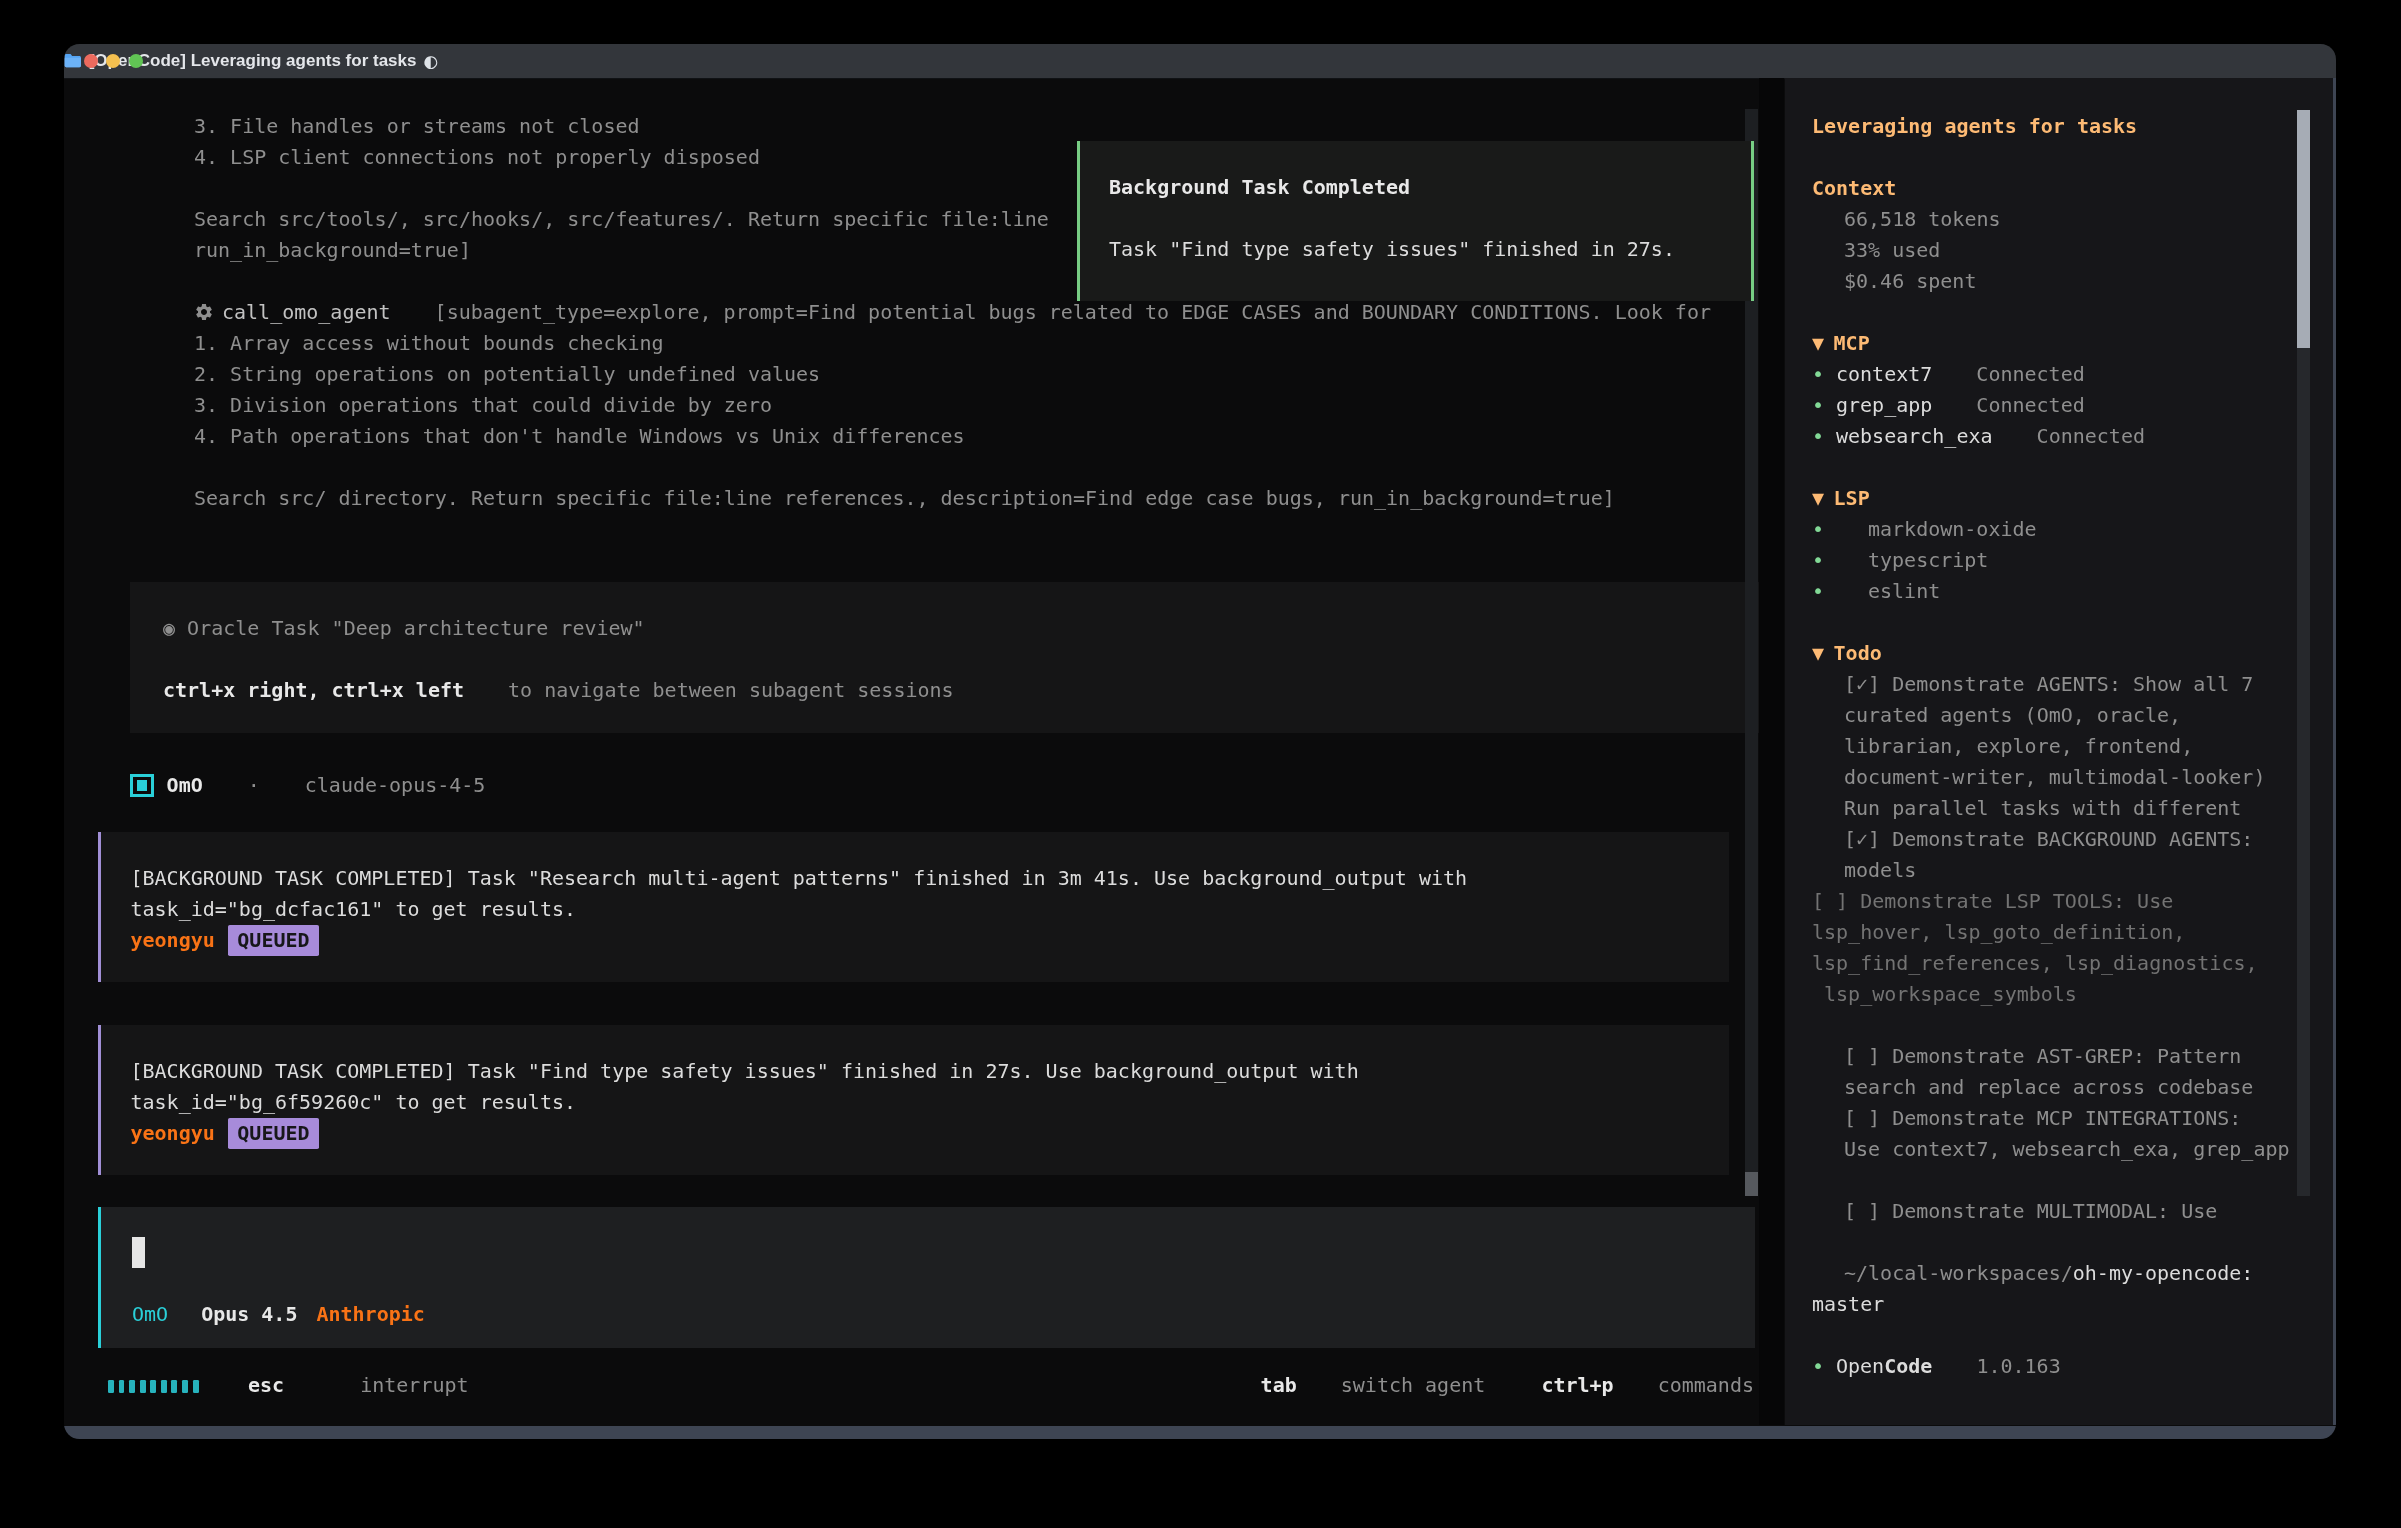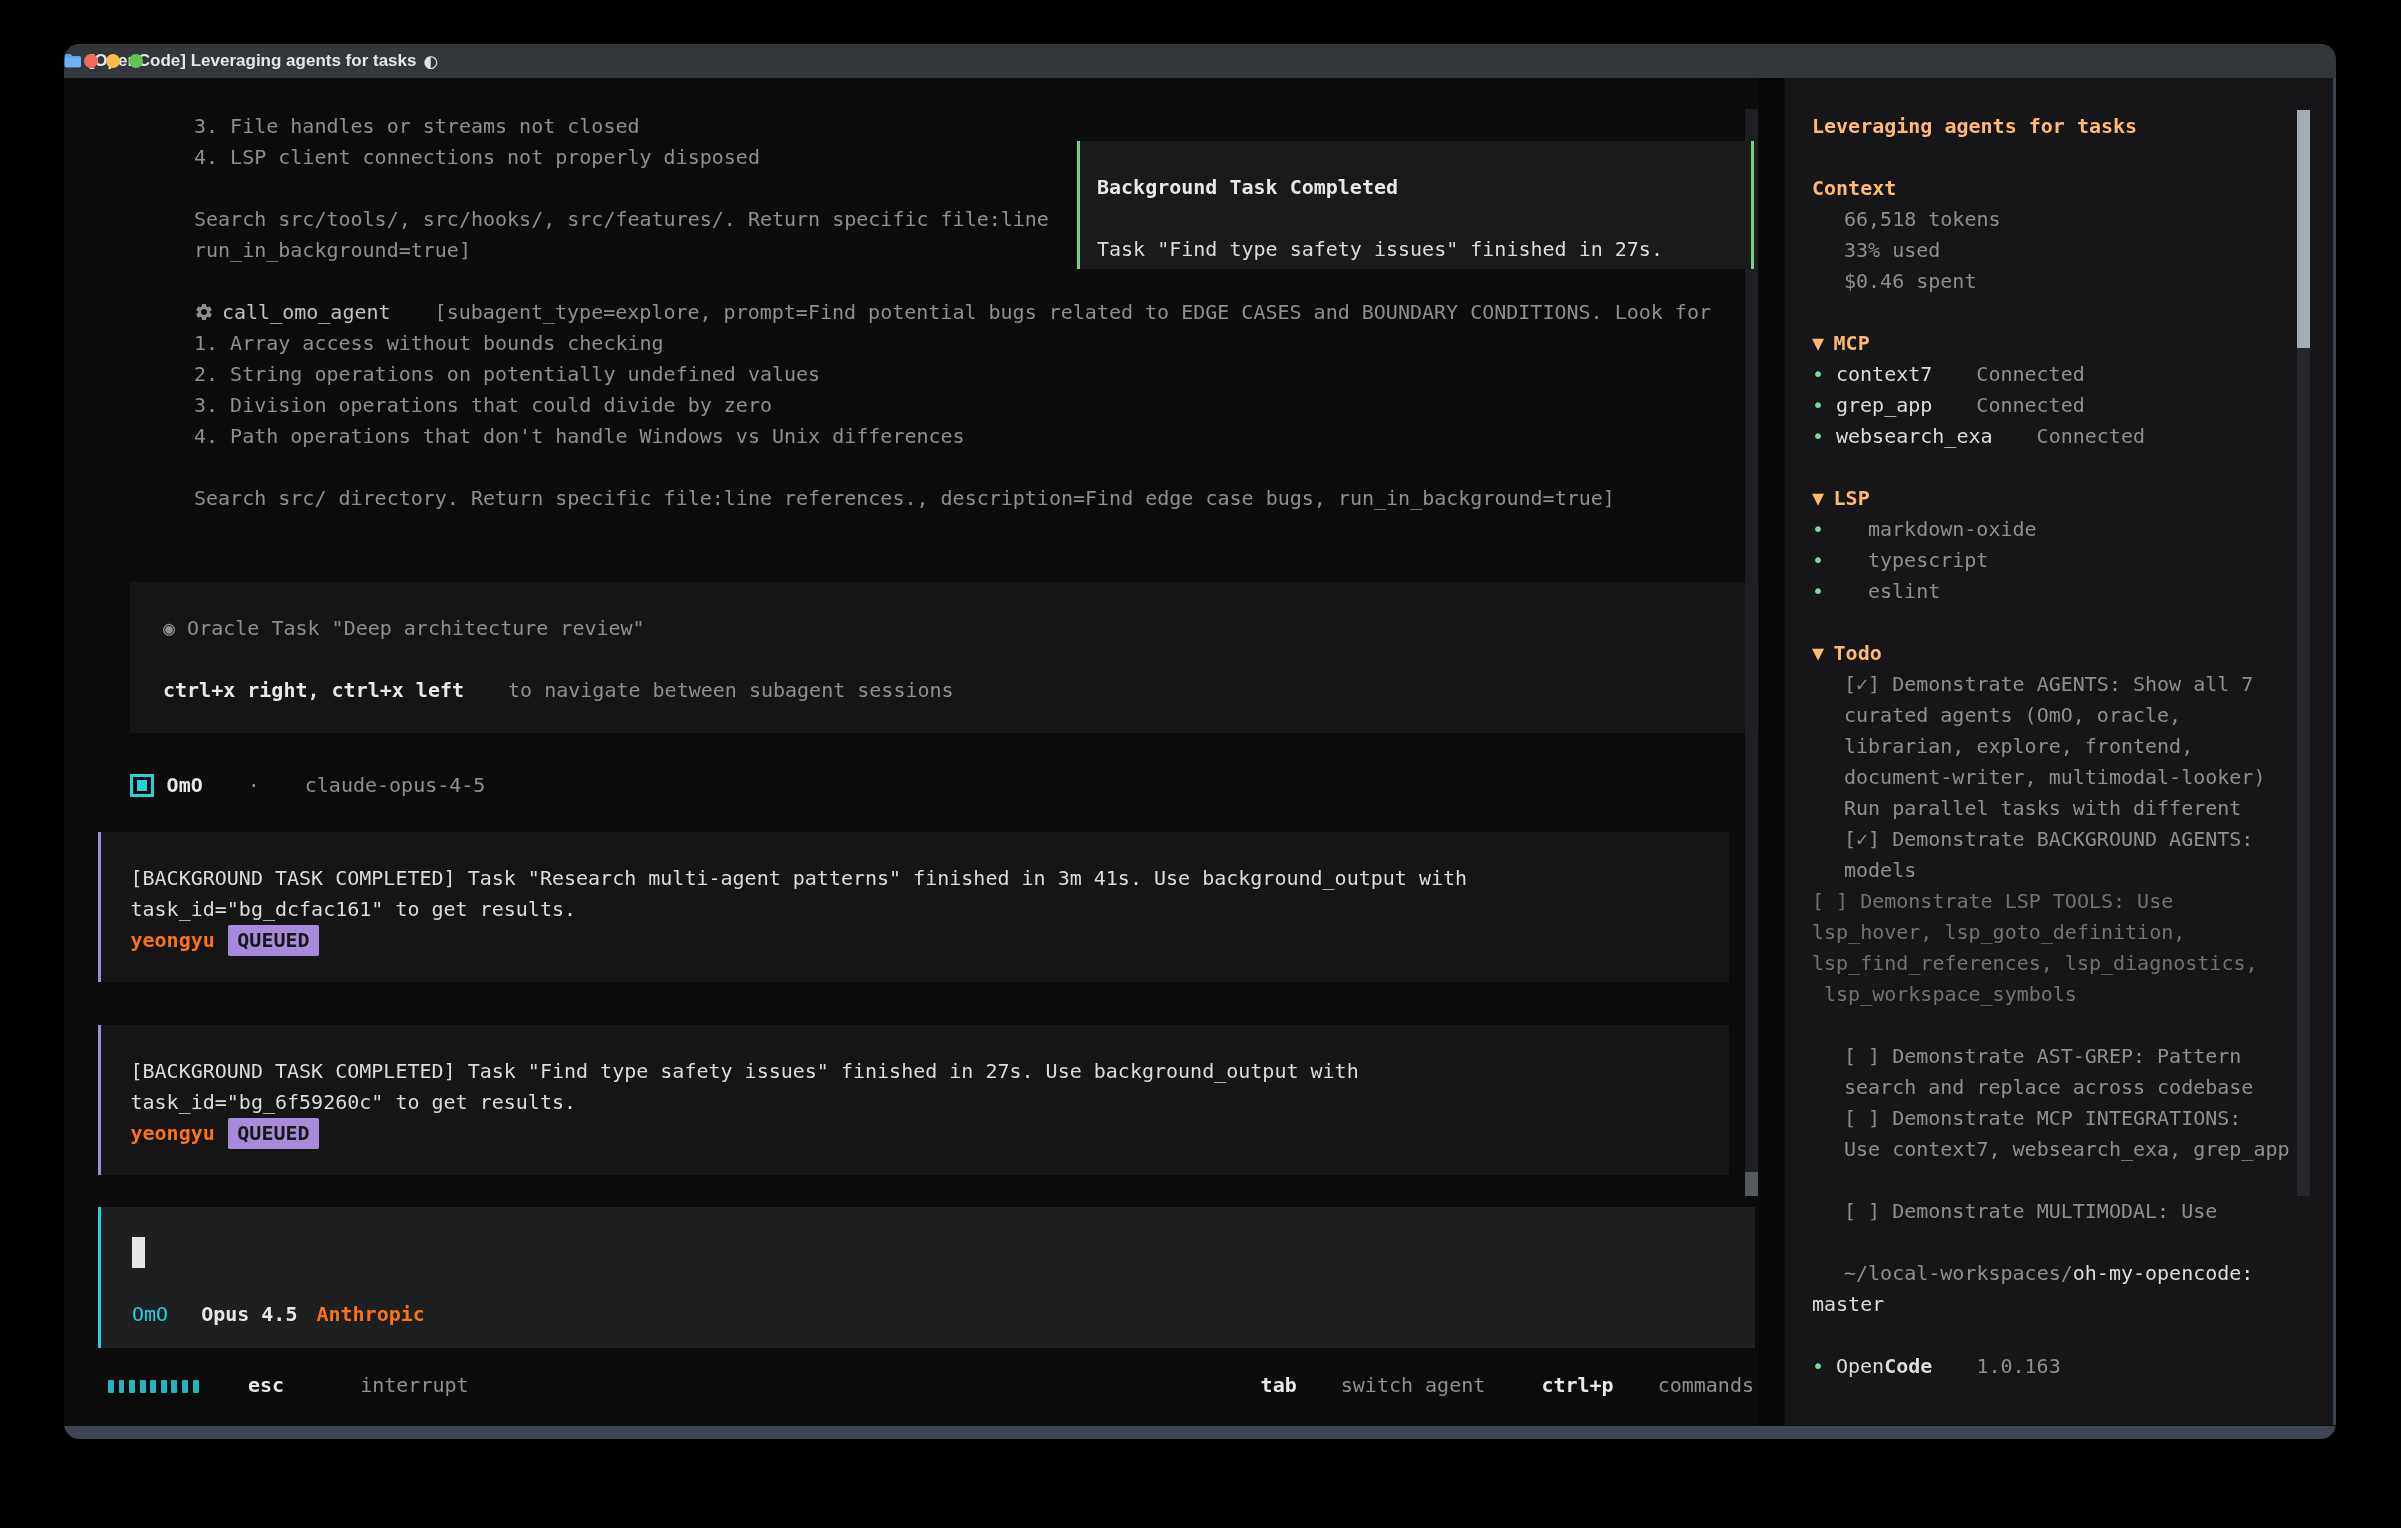--- a/index.html
+++ b/index.html
@@ -34,21 +34,21 @@
   .badge{display:inline-block;background:#a78bda;color:#17171a;font-weight:bold;padding:0 9.5px;border-radius:1.8px;margin-left:13px;}
   .inputbox{position:absolute;left:34px;top:1163px;width:1657px;height:141px;background:#1e1f21;border-left:3.5px solid #2ad0d9;box-sizing:border-box;}
   .cursor{position:absolute;left:31px;top:29.5px;width:13px;height:31px;background:#e6e6e6;}
   .modelline{position:absolute;left:31px;top:92px;display:flex;}
   .statusbar{position:absolute;left:0;top:1326px;width:1690px;height:31px;}
   .spinner{position:absolute;left:44px;top:9.5px;display:flex;gap:4.7px;}
   .spinner i{display:block;width:5.9px;height:13px;background:#27b3bd;border-radius:1.2px;}
   .esc-group{position:absolute;left:184px;top:0;text-align:right;}
   .right-group{position:absolute;right:0;top:0;}
   
-  .toast{position:absolute;left:1013px;top:97px;width:677px;height:128px;background:#191a19;border-left:3px solid #77cd84;border-right:3px solid #77cd84;box-sizing:border-box;padding:31px 0 0 17px;z-index:5;}
+  .toast{position:absolute;left:1013px;top:97px;width:677px;height:160px;background:#191a19;border-left:3px solid #77cd84;border-right:3px solid #77cd84;box-sizing:border-box;padding:31px 0 0 29px;z-index:5;}
   
   .mscroll{position:absolute;left:1681px;top:65px;width:13px;height:1087px;background:#1d1f22;}
   .mscroll .thumb{position:absolute;left:0;bottom:0;width:13px;height:23.6px;background:#56595e;}
   
   .sidebar{position:absolute;left:1721px;top:34px;width:551px;height:1347px;background:#161619;}
   .sidebar-inner{position:absolute;left:27px;top:33px;width:485px;}
   .sscroll{position:absolute;left:512px;top:32px;width:13px;height:1086px;background:#26282c;}
   .sscroll .thumb{position:absolute;left:0;top:0;width:13px;height:238px;background:#a6acb5;}
   .hdr{color:#fdba74;font-weight:bold;}
   .arrow{display:inline-block;margin-right:9.5px;}

